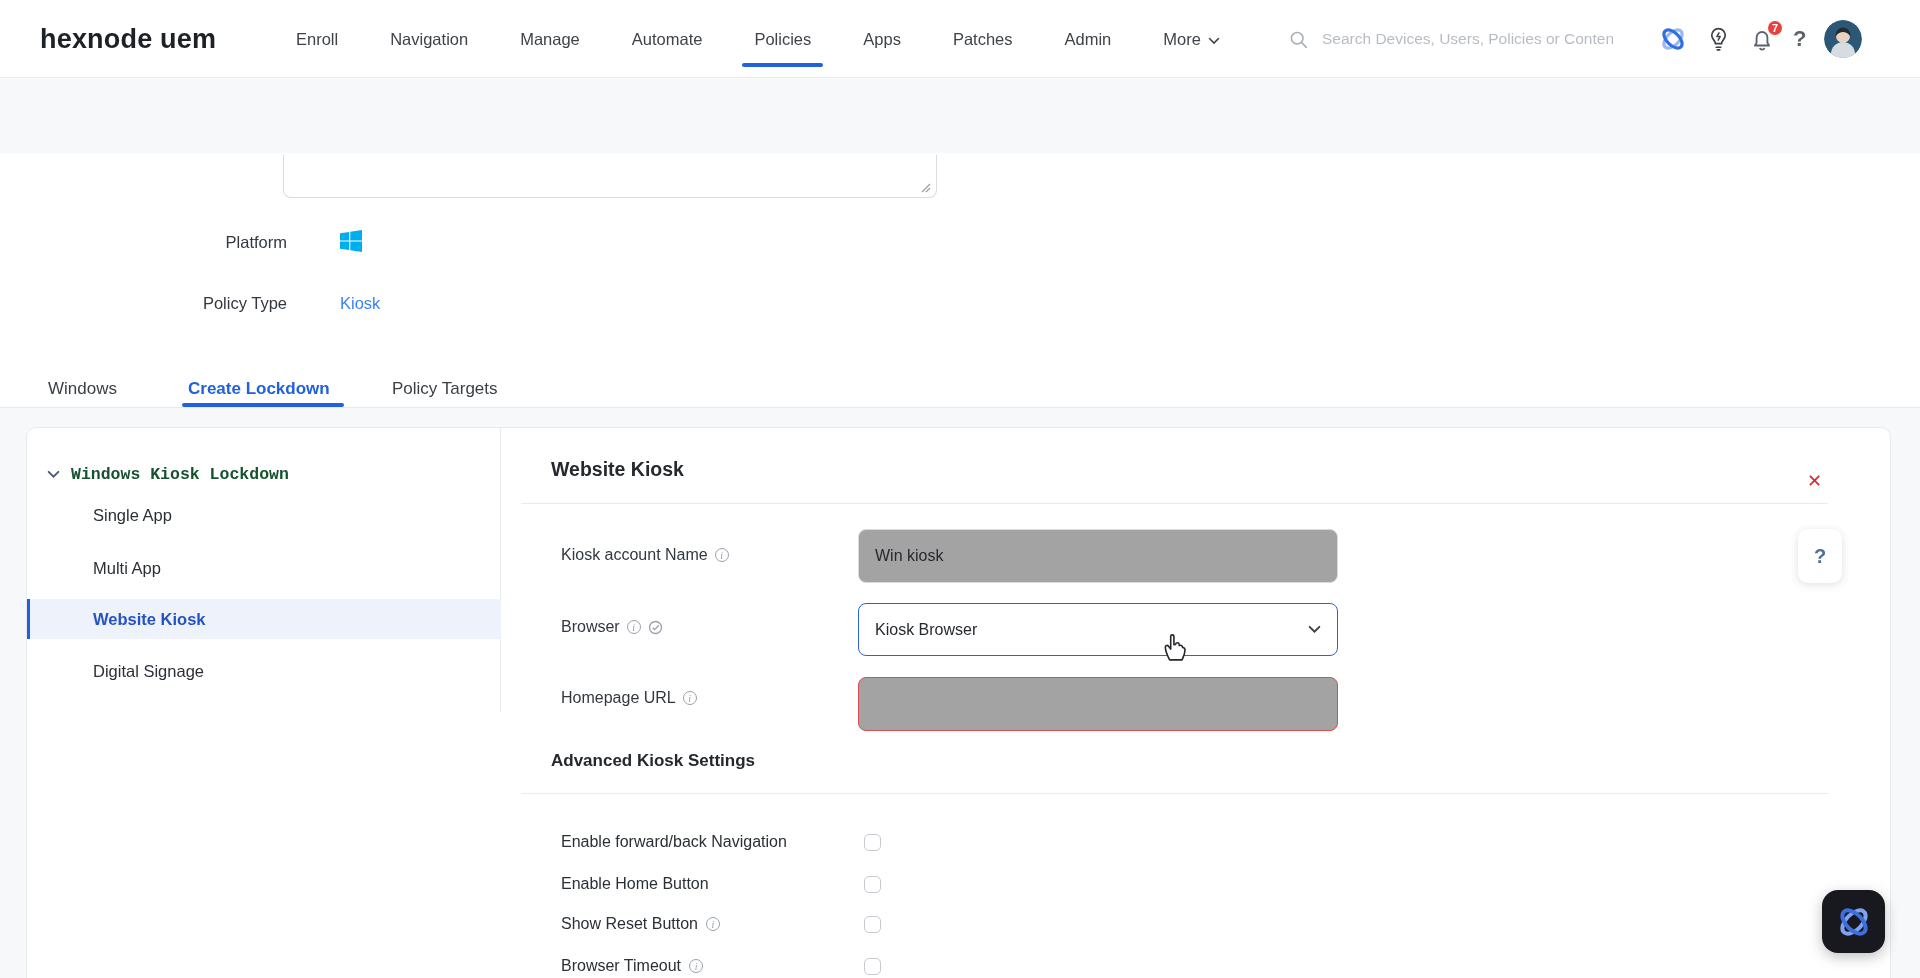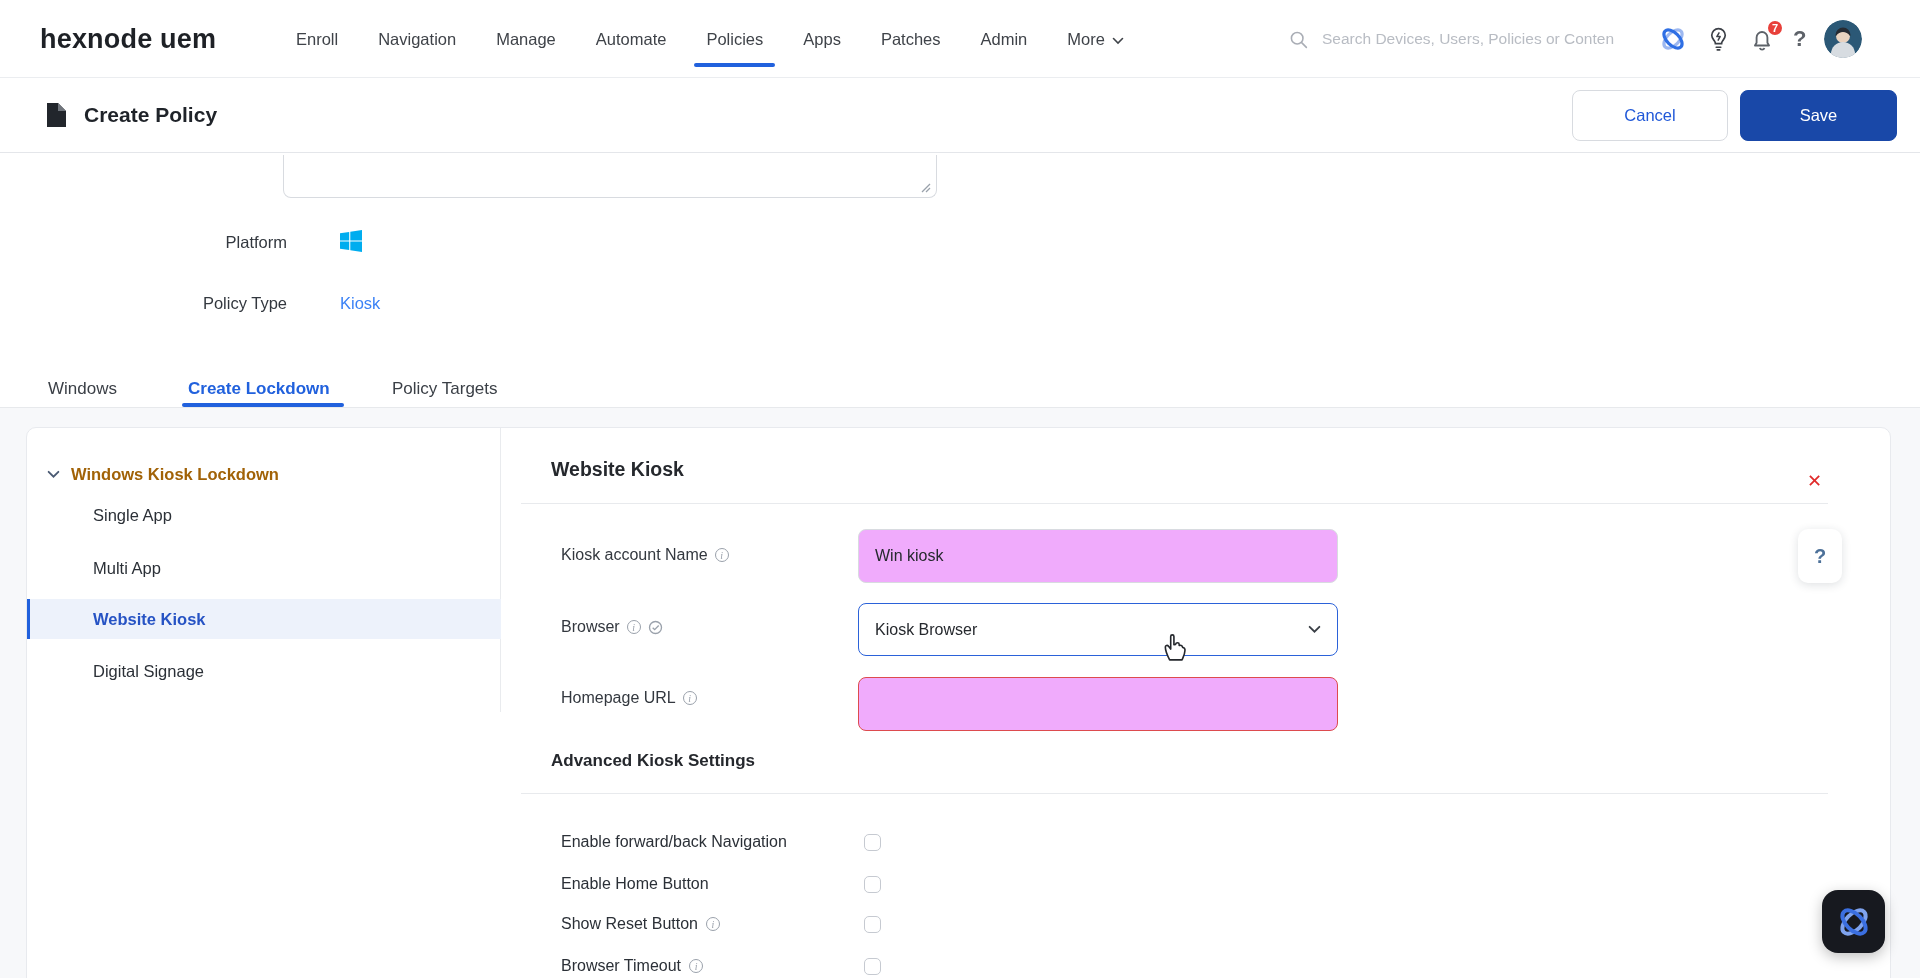--- a/index.html
+++ b/index.html
@@ -4,21 +4,21 @@
 <style>
   * { margin:0; padding:0; box-sizing:border-box; }
   html,body { width:1920px; height:978px; overflow:hidden; }
   body { font-family:"Liberation Sans","DejaVu Sans",sans-serif; color:#2b3037; background:#f7f8fa; }
   .screen { position:relative; width:1920px; height:978px;border-radius:20px; }
 
   
   .topnav { position:absolute; top:0; left:0; width:1920px; height:78px; background:#fff; border-bottom:1px solid #ebedf0; z-index:30; }
   .logo { position:absolute; left:40px; top:0; height:78px; display:flex; align-items:center;
           font-size:27px; font-weight:800; letter-spacing:.2px; color:#1e2126; cursor:pointer; }
-  .navitems { position:absolute; left:296px; top:0; height:78px; display:flex; gap:40px; align-items:center; list-style:none; }
+  .navitems { position:absolute; left:296px; top:0; height:78px; display:flex; gap:52px; align-items:center; list-style:none; }
   .navitems li { position:relative; font-size:16.5px; color:#3f4349; font-weight:500; height:78px; display:flex; align-items:center; gap:7px; cursor:pointer; white-space:nowrap; }
   .navitems li.active::after { content:""; position:absolute; left:-12px; right:-12px; bottom:11px; height:4px; border-radius:3px; background:#2161dd; }
   .navitems li svg { margin-top:3px; }
   .searchbox { position:absolute; left:1288px; top:0; height:78px; display:flex; align-items:center; gap:13px; }
   .searchbox input { border:none; outline:none; width:292px; font-size:15.5px; color:#3f4349; background:transparent; }
   .searchbox input::placeholder { color:#b8bcc3; }
   .navicons { position:absolute; left:1658px; top:0; height:78px; display:flex; align-items:center; gap:18px; }
   .navicon { position:relative; display:flex; align-items:center; justify-content:center; cursor:pointer; }
   .q-glyph { font-size:22px; font-weight:700; color:#5d6269; }
   .badge { position:absolute; top:-7px; right:-9px; width:18px; height:18px; border-radius:50%; background:#e8403a;
@@ -47,35 +47,35 @@
   .tab-underline { position:absolute; left:182px; top:250px; width:162px; height:4px; border-radius:3px; background:#2161dd; }
 
   
   .content { position:absolute; top:408px; left:0; width:1920px; height:570px; background:#f7f8fa; }
   .card { position:absolute; left:26px; top:19px; width:1865px; height:580px; background:#fff;
           border:1px solid #e8eaee; border-radius:10px 10px 0 0; }
 
   
   .tree { position:absolute; left:0; top:0; width:474px; height:284px; border-right:1px solid #e9ebee; }
   .tree-root { position:absolute; left:20px; top:28px; height:36px; display:flex; align-items:center; gap:11px;
-               font-size:16.5px; font-weight:700; color:#a16207; cursor:pointer; }
+               font-size:16.5px; font-weight:700; color:#14532d; cursor:pointer;font-family:Liberation Mono, monospace; }
   .tree-root svg { color:#4a5a73; }
   .tree-item { position:absolute; left:0; width:474px; height:40px; display:flex; align-items:center;
                padding-left:66px; font-size:16.5px; color:#2b3037; cursor:pointer; }
   .tree-item.selected { background:#edf2fb; border-left:3px solid #2161dd; padding-left:63px; color:#2653c4; font-weight:700; }
 
   
   .panel-title { position:absolute; left:524px; top:30px; font-size:19.5px; font-weight:700; color:#25282d; }
   .close-x { position:absolute; left:1780px; top:44px; font-size:18px; font-weight:700; color:#e02b2b; cursor:pointer; line-height:1; }
   .hdivider { position:absolute; left:494px; width:1307px; height:1px; background:#e8eaed; }
   .f-label { position:absolute; left:534px; font-size:16px; color:#33383f; display:flex; align-items:center; gap:7px; }
   .info { display:inline-flex; width:14px; height:14px; border:1px solid #9aa1ab; border-radius:50%; align-items:center; justify-content:center;
           font-family:"Liberation Serif",serif; font-style:italic; font-size:10px; color:#9aa1ab; cursor:pointer; flex:none; }
   .f-input { position:absolute; left:831px; width:480px; height:54px; border:1px solid #d8dbe0; border-radius:8px;
-             font-size:16px; color:#26292e; padding:0 16px; outline:none; background:#f0abfc; font-family:inherit; }
+             font-size:16px; color:#26292e; padding:0 16px; outline:none; background:#a3a3a3; font-family:inherit; }
   .f-select { position:absolute; left:831px; width:480px; height:53px; border:1.6px solid #2b62d9; border-radius:8px; background:#fff;
               display:flex; align-items:center; padding:0 16px; font-size:16px; color:#26292e; cursor:pointer; }
   .f-select svg { margin-left:auto; color:#3a3f46; }
   .f-input.error { border-color:#dd4b4e; }
   .section-title { position:absolute; left:524px; top:323px; font-size:17px; font-weight:700; color:#25282d; }
   .chk-label { position:absolute; left:534px; font-size:16px; color:#2b3037; display:flex; align-items:center; gap:8px; }
   .chkbox { position:absolute; left:837px; width:17px; height:17px; border:1.5px solid #c6cad1; border-radius:5px; background:#fff; cursor:pointer; }
   .help-card { position:absolute; left:1771px; top:101px; width:44px; height:54px; background:#fff; border-radius:10px;
                box-shadow:0 2px 10px rgba(30,40,60,.14); display:flex; align-items:center; justify-content:center;
                font-size:20px; font-weight:700; color:#4d7199; cursor:pointer; }
@@ -148,31 +148,20 @@
         <svg width="38" height="38" viewBox="0 0 38 38">
           <circle cx="19" cy="19" r="19" fill="#2b5876"></circle>
           <circle cx="19" cy="16" r="7" fill="#e9d2bf"></circle>
           <path d="M11.5 15a7.5 7.5 0 0 1 15 0c0 1-.4 1.6-.9.6a8 8 0 0 0-13.2 0c-.5 1-.9.4-.9-.6Z" fill="#262b33"></path>
           <path d="M7 34a12 12 0 0 1 24 0v4H7Z" fill="#d7dce1"></path>
         </svg>
       </span>
     </div>
   </div>
 
-  <div class="pageheader">
-    <span class="doc">
-      <svg width="19" height="24" viewBox="0 0 19 24">
-          <path d="M0 0h11l8 8v16H0Z" fill="#22262c"></path>
-          <path d="M11 0l8 8h-8Z" fill="#70757c"></path>
-        </svg>
-    </span>
-    <span class="page-title">Create Policy</span>
-    <button class="btn btn-cancel">Cancel</button>
-    <button class="btn btn-save">Save</button>
-  </div>
 
   <div class="midsection">
     <div class="desc-box">
       <span class="resize-handle">
         <svg width="11" height="11" viewBox="0 0 11 11" stroke="#9aa1ab" stroke-width="1.2">
             <line x1="2" y1="10" x2="10" y2="2"></line>
             <line x1="6" y1="10" x2="10" y2="6"></line>
           </svg>
       </span>
     </div>

